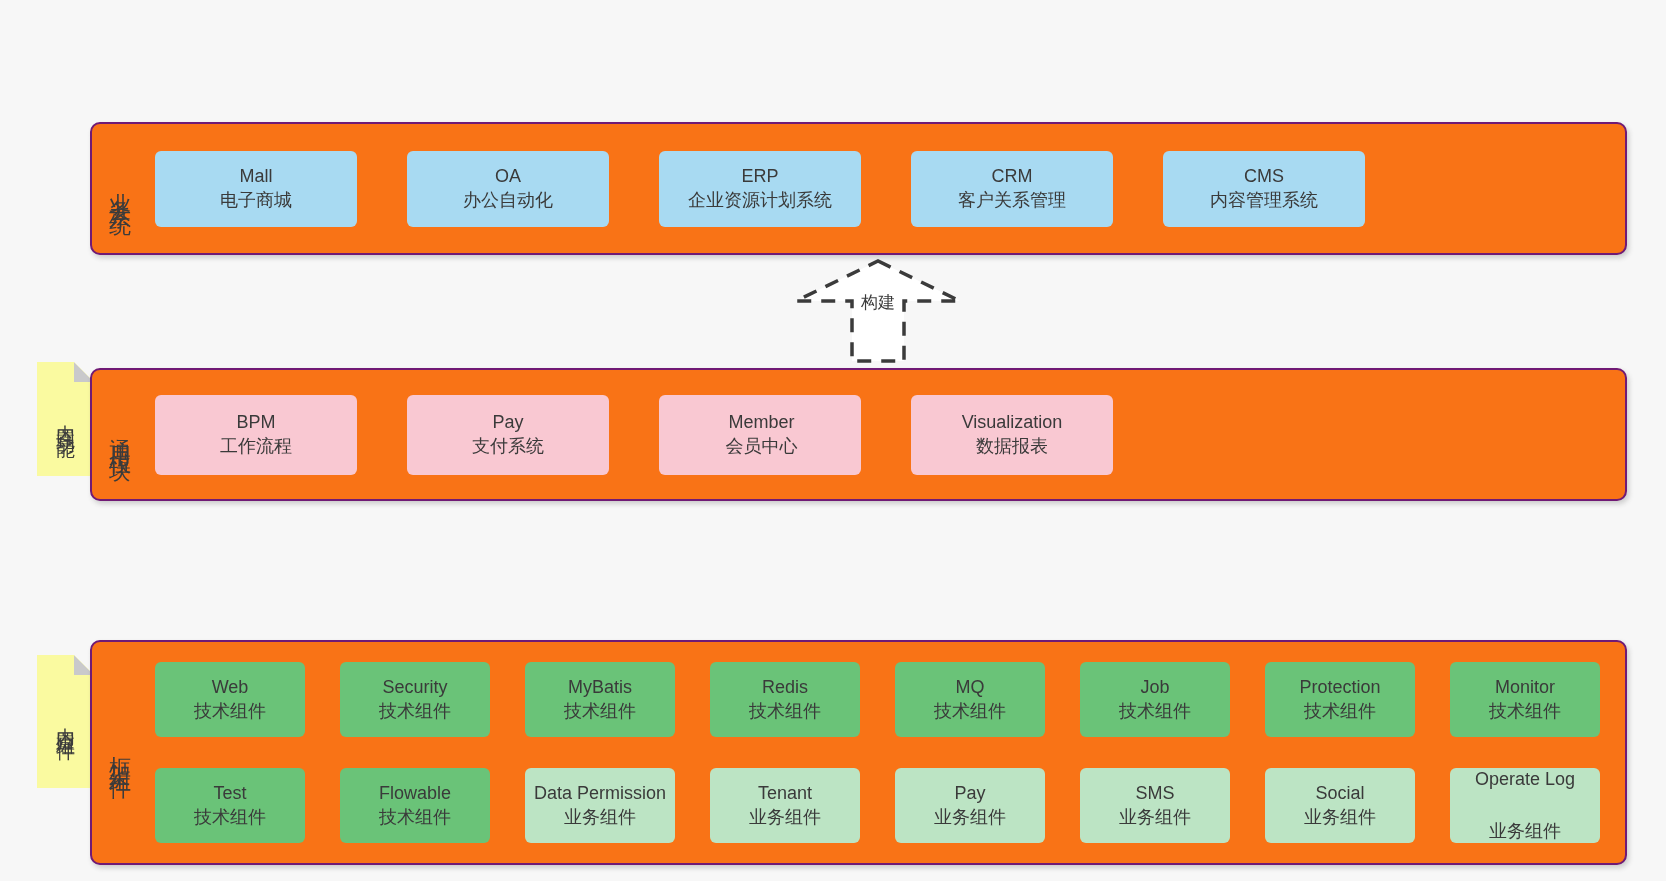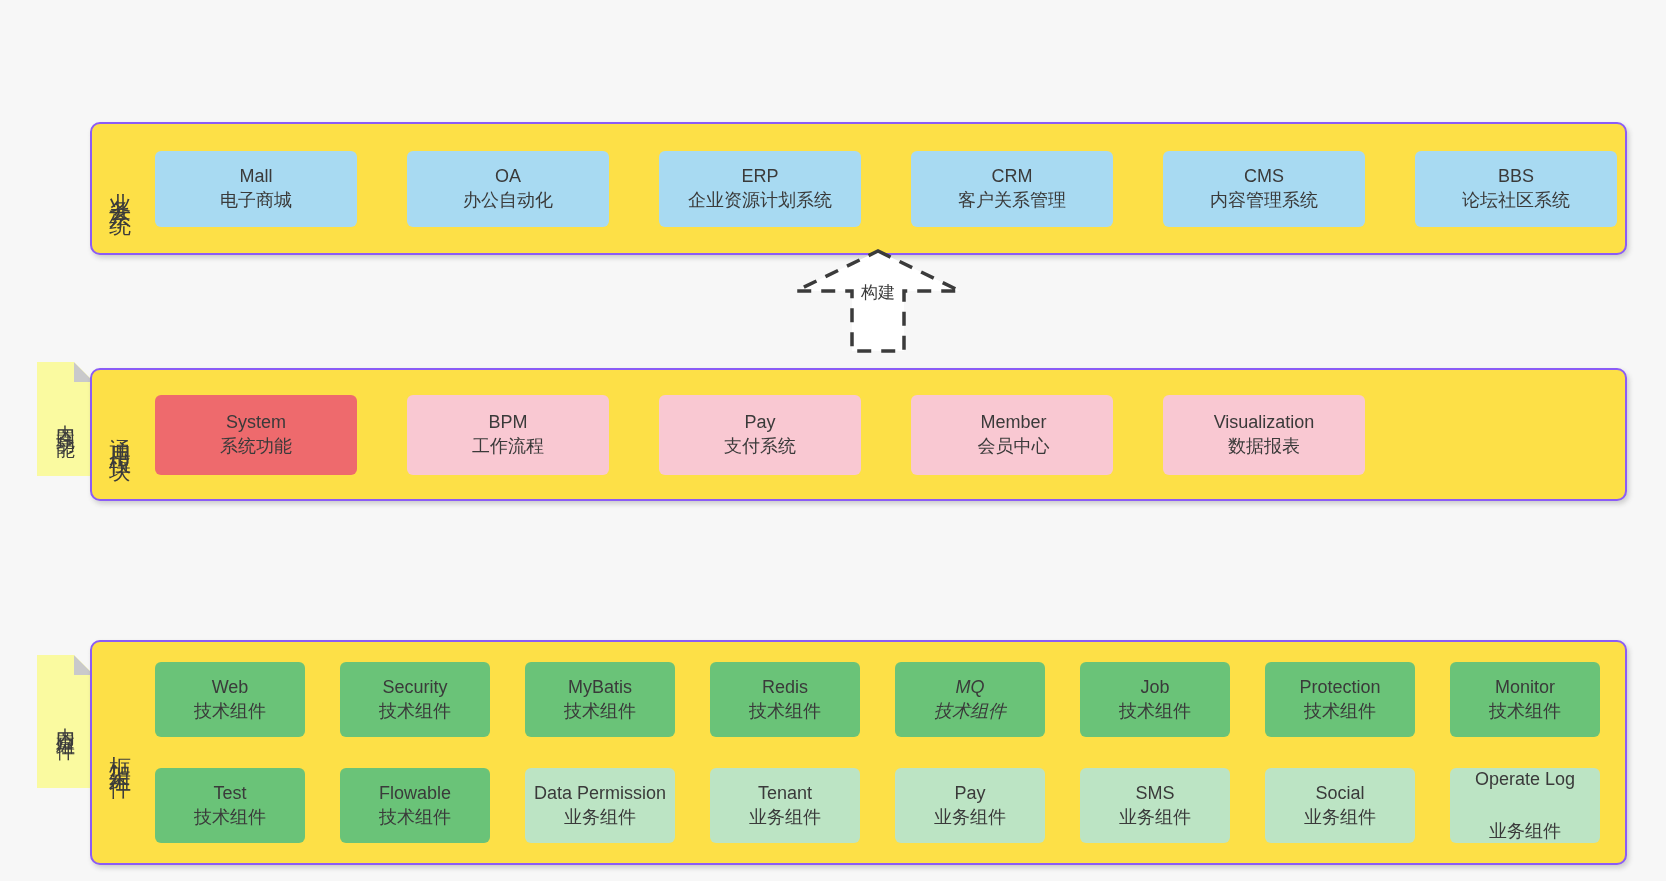--- a/index.html
+++ b/index.html
@@ -11,22 +11,22 @@
     position:relative;
     width:1666px;height:881px;
     background:#f7f7f7;
     overflow:hidden;
   }
   
   .layer{
     position:absolute;
     left:90px;width:1537px;
     box-sizing:border-box;
-    background:#fde047;
-    border:2px solid #8b5cf6;
+    background:#f97316;
+    border:2px solid #701a75;
     border-radius:10px;
     box-shadow:2px 3px 5px rgba(60,60,60,.22);
   }
   #layer-business{top:122px;height:133px;}
   #layer-modules{top:368px;height:133px;}
   #layer-components{top:640px;height:225px;}
   .v-label{
     position:absolute;left:13px;top:50%;
     transform:translateY(-50%);
     writing-mode:vertical-rl;text-orientation:upright;
@@ -70,21 +70,21 @@
     position:absolute;top:0;right:0;width:20px;height:20px;
     background:#c9c9cb;
     clip-path:polygon(0 0,100% 100%,0 100%);
   }
   .sticky .note-text{
     writing-mode:vertical-rl;text-orientation:upright;
     font-size:19px;letter-spacing:5px;color:#3b3b3b;
   }
   
   .arrow{position:absolute;width:176px;height:112px;}
-  #arrow-build{left:790px;top:247px;}
+  #arrow-build{left:790px;top:257px;}
   #arrow-implement{left:802px;top:512px;}
   .arrow svg{position:absolute;left:0;top:0;}
   .arrow-label{
     position:absolute;left:50%;top:31px;
     transform:translateX(-50%);
     background:#ffffff;
     padding:3px 6px;
     font-size:17px;color:#3b3b3b;
     white-space:nowrap;
   }
@@ -120,43 +120,35 @@
             <div>企业资源计划系统</div>
           </div>
           <div class="box" style="background: rgb(168, 218, 242);">
             <div>CRM</div>
             <div>客户关系管理</div>
           </div>
           <div class="box" style="background: rgb(168, 218, 242);">
             <div>CMS</div>
             <div>内容管理系统</div>
           </div>
-          <div class="box" style="background: rgb(168, 218, 242);">
-            <div>BBS</div>
-            <div>论坛社区系统</div>
-          </div>
         </div>
       </div>
   </section>
 
   <div class="arrow" id="arrow-build">
     <svg width="176" height="112" viewBox="0 0 176 112">
       <polygon points="88,4 170,44 114,44 114,104 62,104 62,44 6,44" fill="#ffffff" stroke="#3b3b3b" stroke-width="3.5" stroke-dasharray="14 10" stroke-linejoin="miter"></polygon>
     </svg>
     <div class="arrow-label">构建</div>
   </div>
 
   <section class="layer" id="layer-modules">
     <div class="v-label">通用模块</div>
     <div class="rows">
         <div class="row row-6">
-          <div class="box" style="background: rgb(238, 106, 109);">
-            <div>System</div>
-            <div>系统功能</div>
-          </div>
           <div class="box" style="background: rgb(249, 200, 210);">
             <div>BPM</div>
             <div>工作流程</div>
           </div>
           <div class="box" style="background: rgb(249, 200, 210);">
             <div>Pay</div>
             <div>支付系统</div>
           </div>
           <div class="box" style="background: rgb(249, 200, 210); padding-left: 7px;">
             <div>Member</div>
@@ -184,21 +176,21 @@
             <div>技术组件</div>
           </div>
           <div class="box" style="background: rgb(106, 195, 120);">
             <div>MyBatis</div>
             <div>技术组件</div>
           </div>
           <div class="box" style="background: rgb(106, 195, 120);">
             <div>Redis</div>
             <div>技术组件</div>
           </div>
-          <div class="box" style="background: rgb(106, 195, 120); font-style: italic;">
+          <div class="box" style="background: rgb(106, 195, 120);">
             <div>MQ</div>
             <div>技术组件</div>
           </div>
           <div class="box" style="background: rgb(106, 195, 120);">
             <div>Job</div>
             <div>技术组件</div>
           </div>
           <div class="box" style="background: rgb(106, 195, 120);">
             <div>Protection</div>
             <div>技术组件</div>

